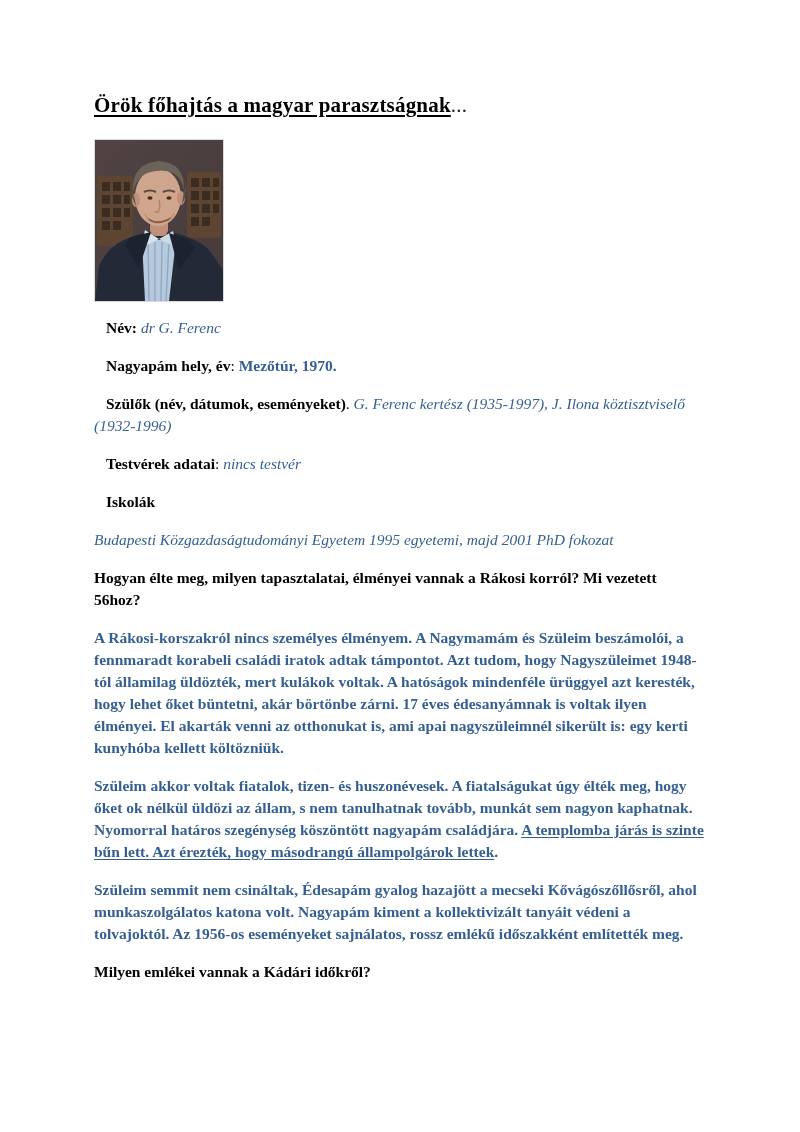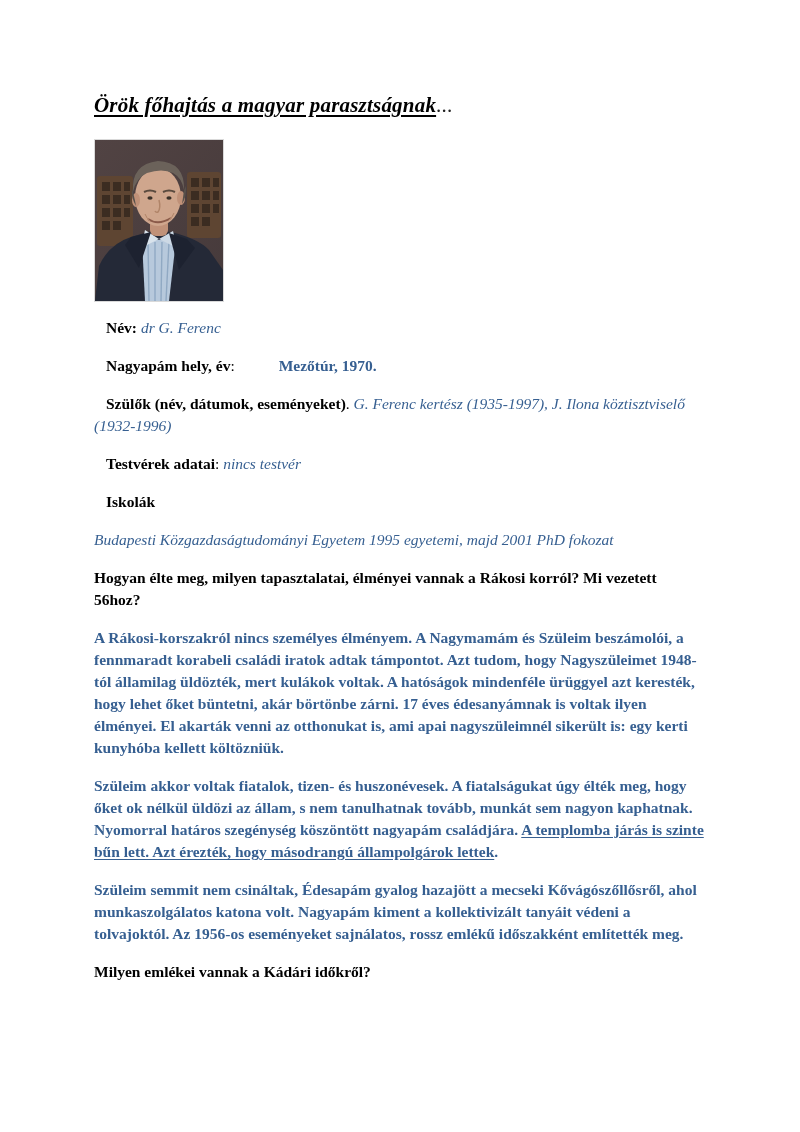--- a/index.html
+++ b/index.html
@@ -16,33 +16,32 @@
     background: #ffffff;
   }
   h1.doc-title {
     font-size: 21px; line-height: 27px; font-weight: bold;
     margin: 0 0 20px 0; letter-spacing: 0.2px;
   }
   h1.doc-title .t-main {
     text-decoration: underline;
     text-decoration-thickness: 2px;
     text-underline-offset: 3px;
-    font-style: italic;
   }
   h1.doc-title .t-dots { font-weight: normal; color: #222; }
   .photo-frame {
     width: 130px; height: 163px; margin: 0 0 15px 0;
     border: 1px solid #d9d9d9; overflow: hidden; background: #4c4040;
   }
   .photo-frame svg { display: block; }
   p { font-size: 15.5px; line-height: 22px; margin: 0 0 16px 0; }
   .b   { font-weight: bold; color: var(--ink); margin-left: 12px; }
   .sep { font-weight: normal; color: var(--ink); }
   .blue-i { color: var(--blue); font-weight: normal; font-style: italic; }
-  .blue-b { color: var(--blue); font-weight: bold; margin-left: 40px; }
+  .blue-b { color: var(--blue); font-weight: bold; }
   .q   { font-weight: bold; color: var(--ink); }
   .ans { color: var(--blue); font-weight: bold; }
   .u   { text-decoration: underline; text-underline-offset: 2px; }
 </style>
 </head>
 <body>
 
 <div class="page">
 
   <h1 class="doc-title"><span class="t-main">Örök főhajtás a magyar parasztságnak</span><span class="t-dots">...</span></h1>

